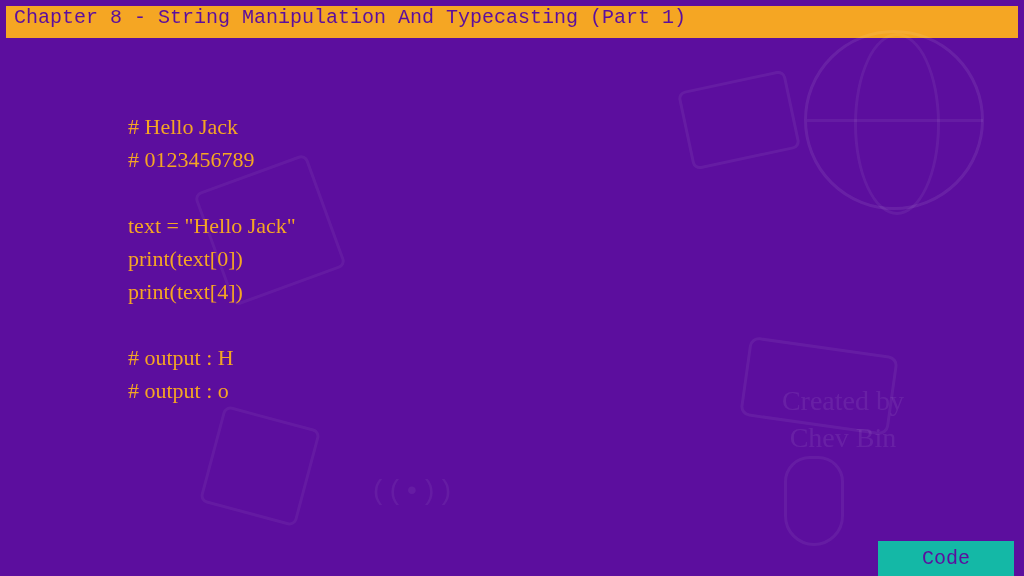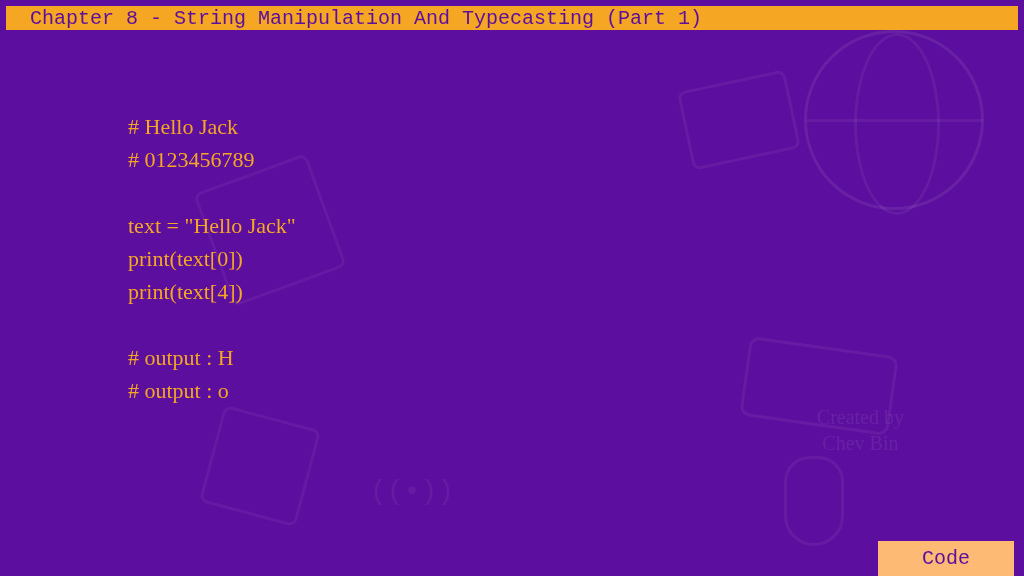--- a/index.html
+++ b/index.html
@@ -13,25 +13,25 @@
       background: #5c0e9e;
       position: relative;
       overflow: hidden;
       font-family: 'Courier New', monospace;
     }
     .header-bar {
       position: absolute;
       top: 6px;
       left: 6px;
       right: 6px;
-      height: 24px;
+      height: 32px;
       background: #f5a623;
       display: flex;
-      align-items: flex-end;
-      padding-left: 24px;
+      align-items: flex-start;
+      padding-left: 8px;
     }
     .header-title {
       color: #5c0e9e;
       font-size: 20px;
       font-family: 'Courier New', monospace;
       font-weight: normal;
     }
     .code-area {
       position: absolute;
       top: 110px;
@@ -39,21 +39,21 @@
       font-family: Liberation Serif, serif;
       font-size: 22px;
       line-height: 1.5;
       color: #f5a623;
       white-space: pre;
     }
     .footer-label {
       position: absolute;
       bottom: 0;
       right: 10px;
-      background: #fdba74;
+      background: #14b8a6;
       color: #5c0e9e;
       font-family: 'Courier New', monospace;
       font-size: 20px;
       padding: 6px 44px;
     }
     .watermark {
       position: absolute;
       color: rgba(255,255,255,0.06);
       pointer-events: none;
     }
@@ -141,21 +141,21 @@
       font-size: 28px;
       color: rgba(255,255,255,0.06);
       position: absolute;
     }
     .wm-created {
       position: absolute;
       bottom: 120px;
       right: 120px;
       color: rgba(255,255,255,0.08);
       font-family: Georgia, serif;
-      font-size: 20px;
+      font-size: 28px;
       text-align: center;
       line-height: 1.3;
     }
   </style>
 </head>
 <body>
 
 <div class="header-bar">
   <span class="header-title">Chapter 8 - String Manipulation And Typecasting (Part 1)</span>
 </div>

